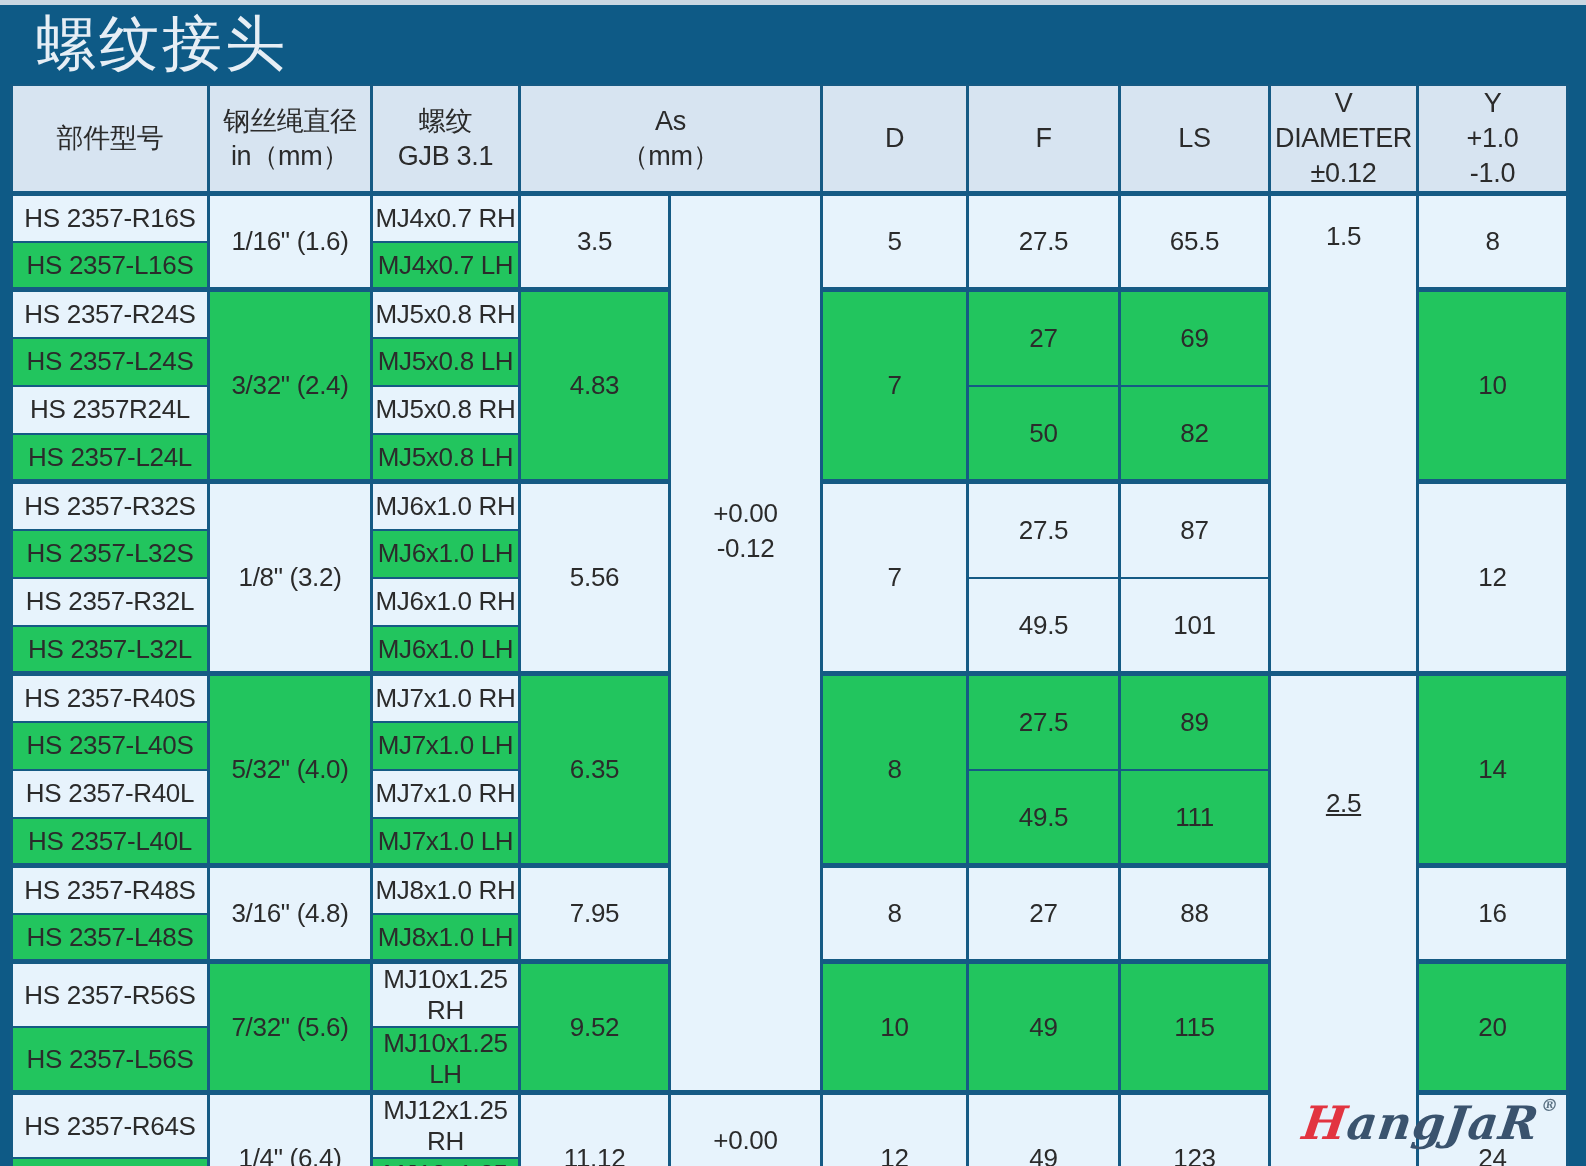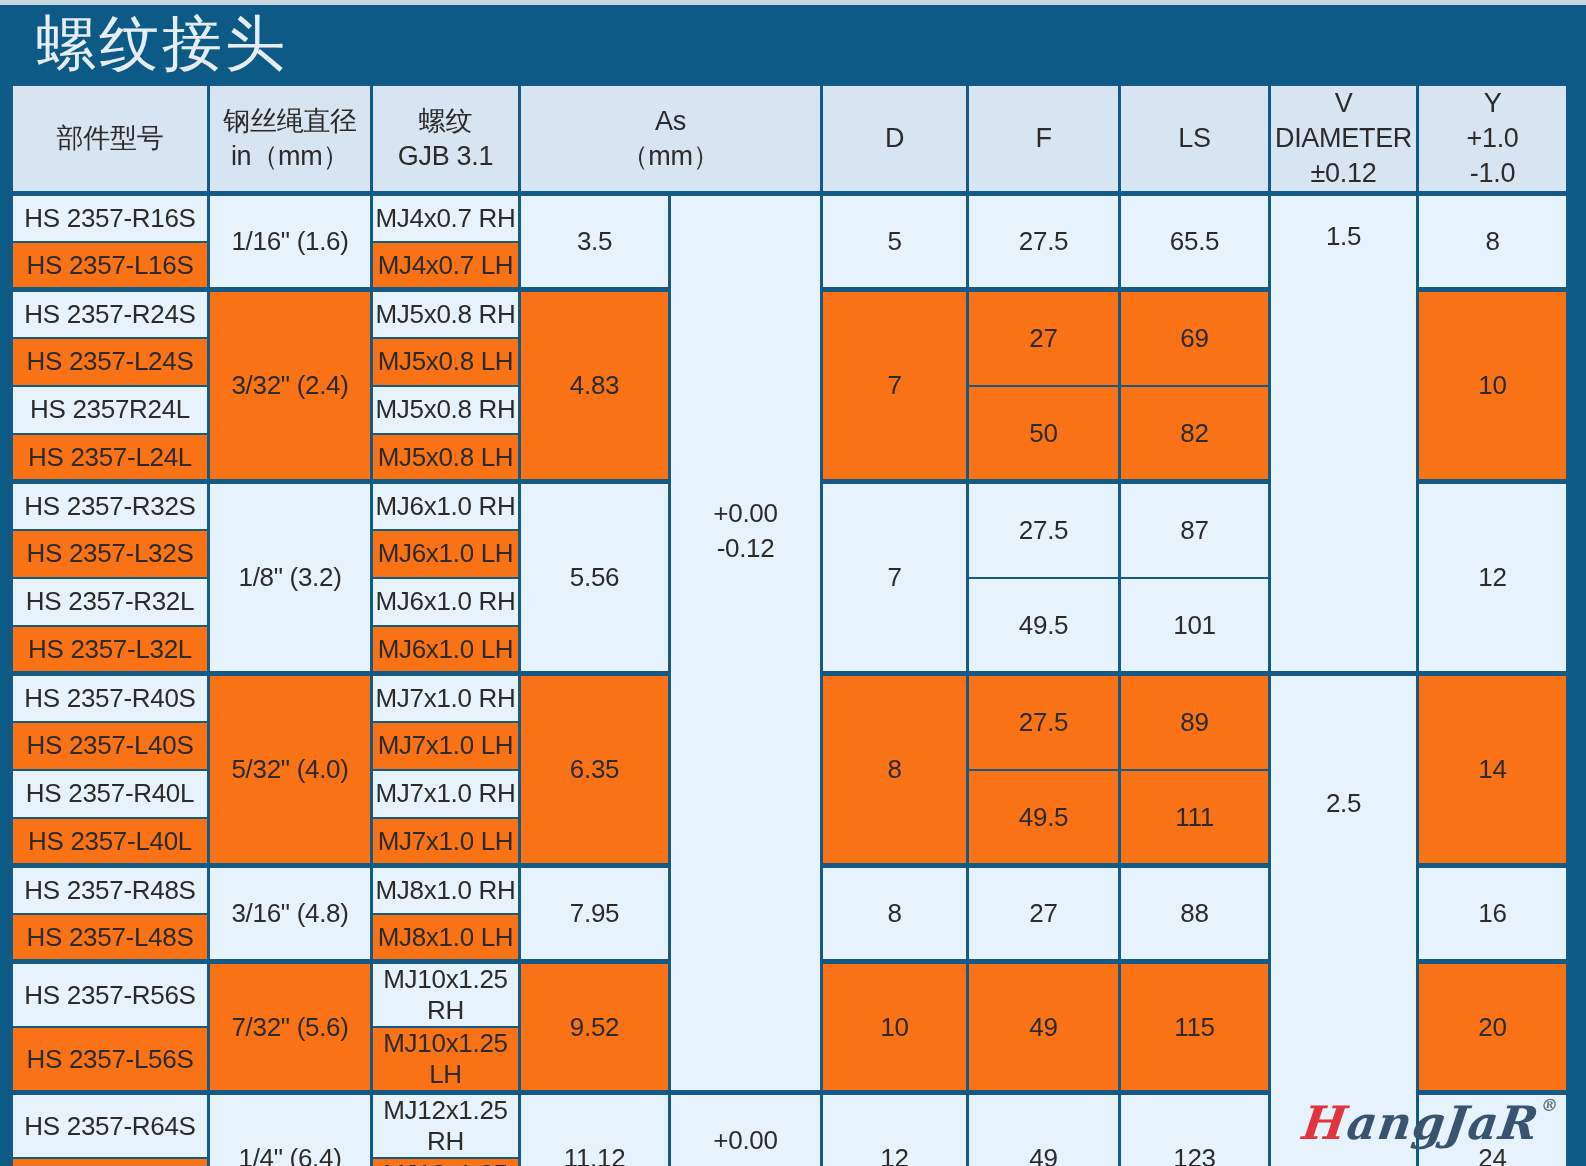--- a/index.html
+++ b/index.html
@@ -31,25 +31,25 @@
   }
   thead tr{height:99px;}
   thead th{
     background:#d7e4f1;font-weight:normal;font-size:27px;line-height:1.3;
     border-bottom-width:5px;
   }
   tbody tr{height:48px;}
   tbody td{font-size:26px;}
   tr.gs td{border-top-width:5px;}
   .lt{background:#e7f3fc;}
-  .dk{background:#f97316;}
+  .dk{background:#22c55e;}
   td.vtop{vertical-align:top;}
   .pad-tol{padding-top:300px;line-height:1.35;}
   .pad-v1{padding-top:25px;}
-  .pad-v2{padding-top:112px;}
+  .pad-v2{padding-top:112px;text-decoration:underline;}
   .tol-line{line-height:1.35;}
   .brand{
     position:absolute;right:30px;bottom:16px;
     font-family:"DejaVu Serif","Liberation Serif",serif;
     font-style:italic;font-weight:bold;font-size:46px;
     transform:skewX(-8deg);
     white-space:nowrap;letter-spacing:1px;
   }
   .brand .b-h{color:#e23440;}
   .brand .b-rest{color:#3a536e;}

